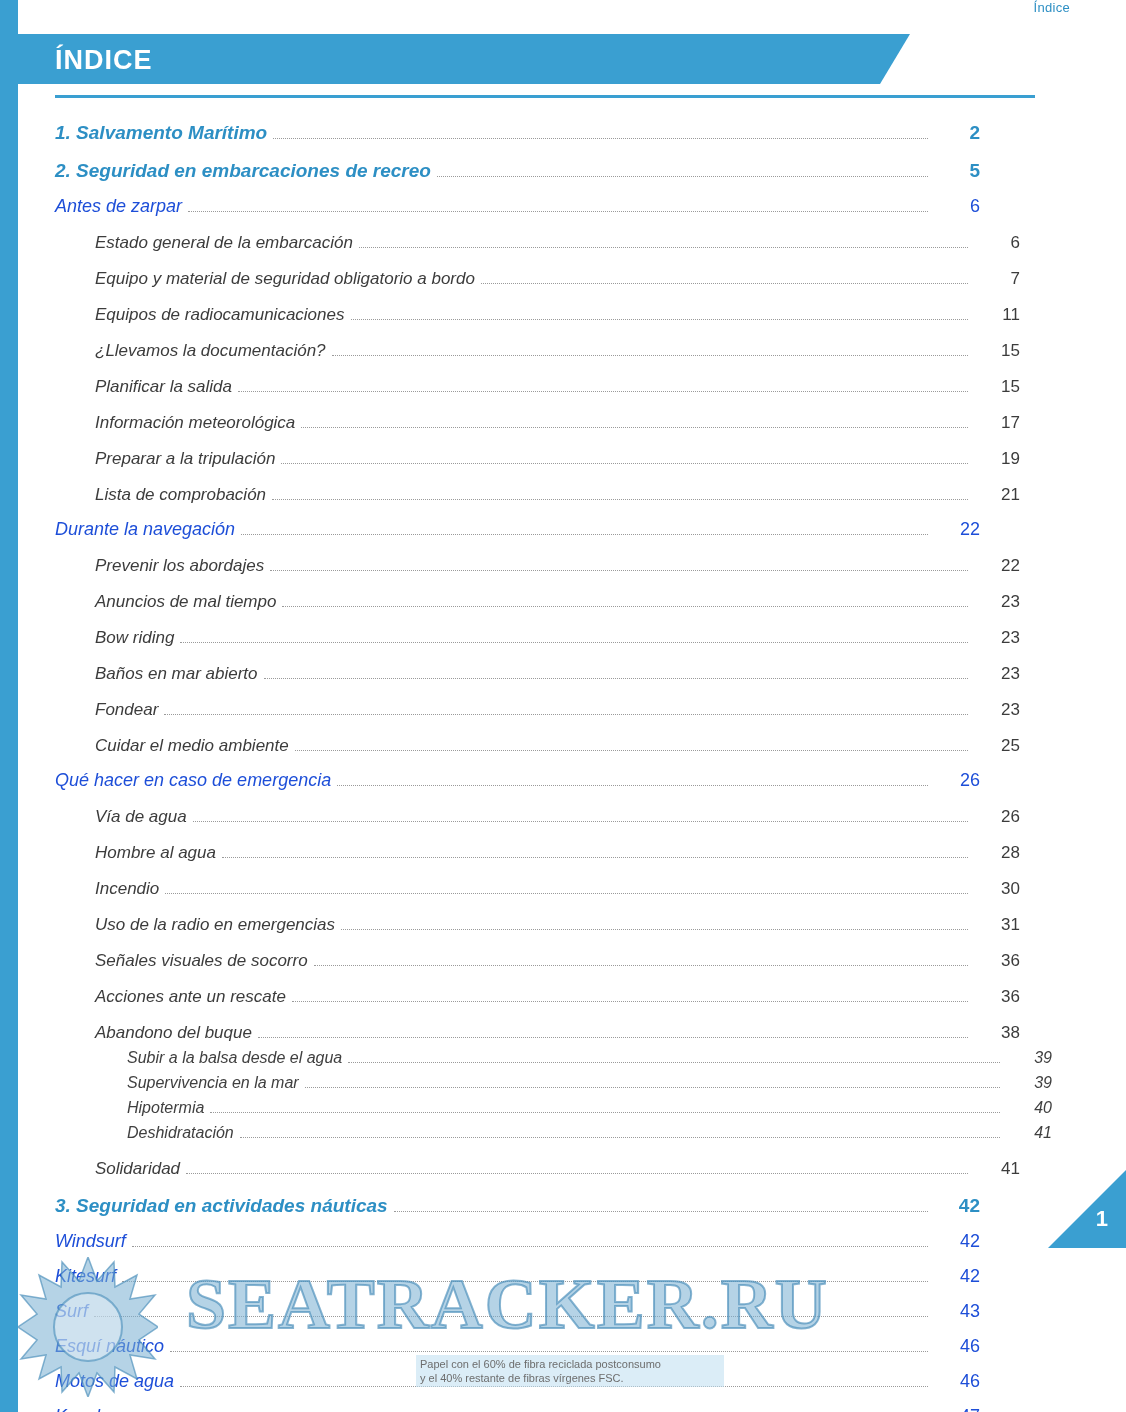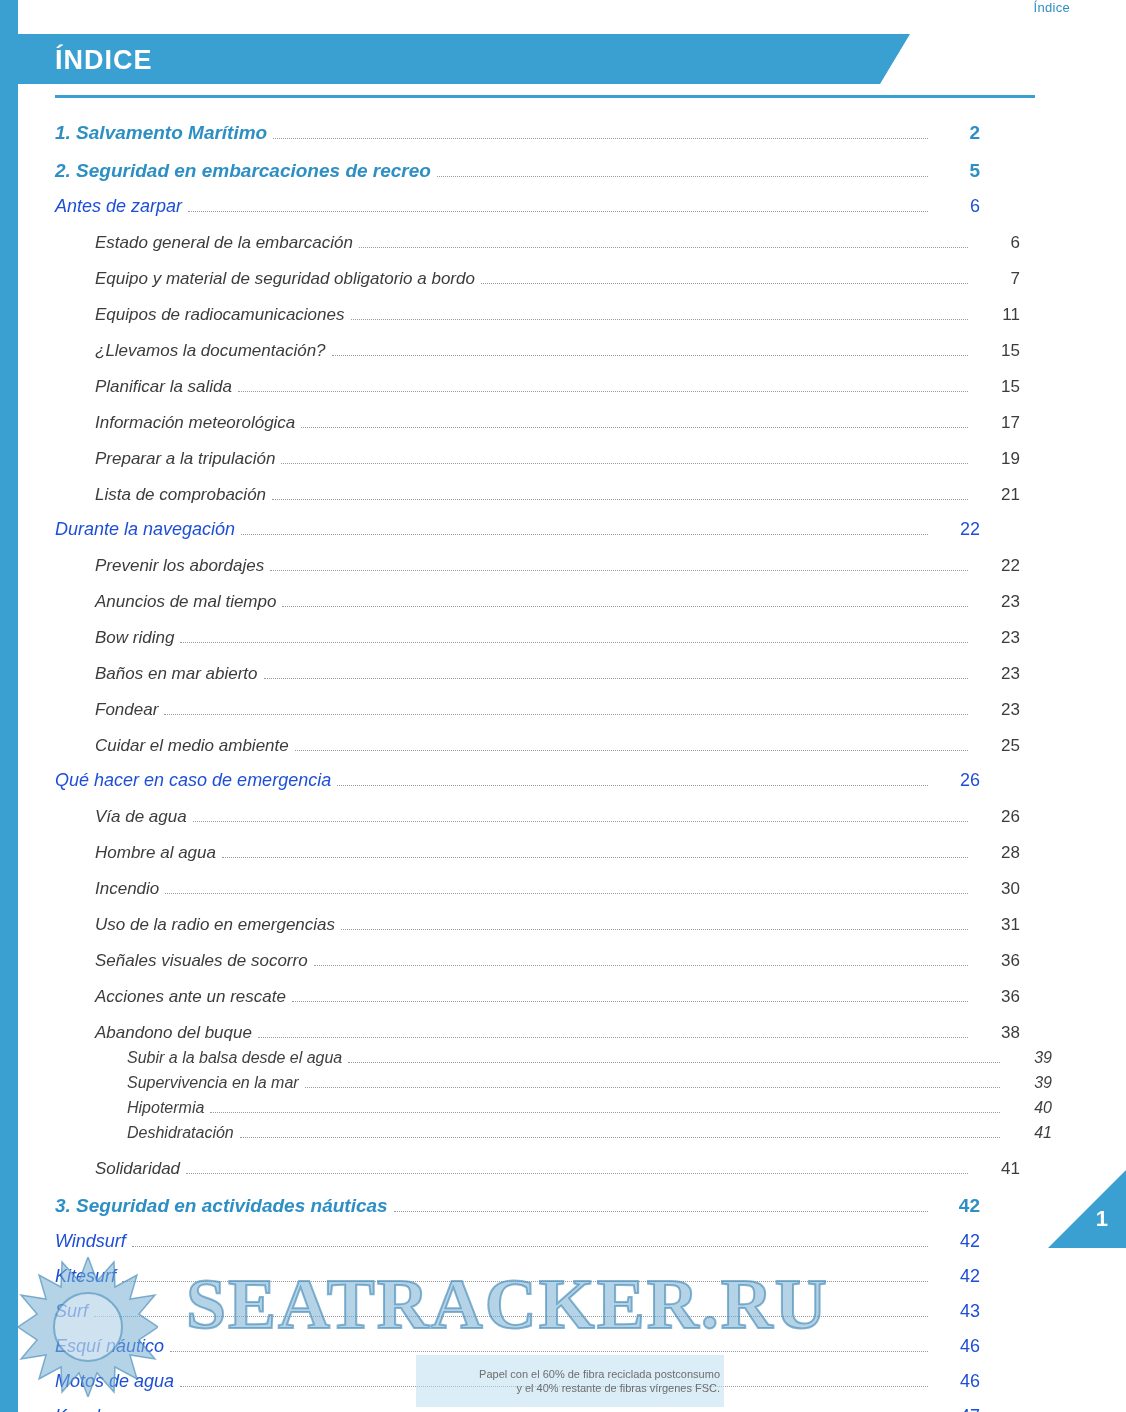--- a/index.html
+++ b/index.html
@@ -135,26 +135,26 @@
     margin-top: 6px;
     justify-content: flex-end;
   }
 
   
   .footer-note {
     position: absolute;
     left: 416px;
     top: 1355px;
     width: 300px;
-    text-align: right;
+    text-align: left;
     font-size: 11px;
     color: #6d6d6d;
     line-height: 14px;
     background: rgba(190, 222, 240, 0.55);
-    padding: 12px 4px;
+    padding: 2px 4px;
   }
   
   .corner {
     position: absolute;
     right: 0;
     bottom: 0;
     width: 0;
     height: 0;
     border-bottom: 78px solid #3a9fd1;
     border-left: 78px solid transparent;

